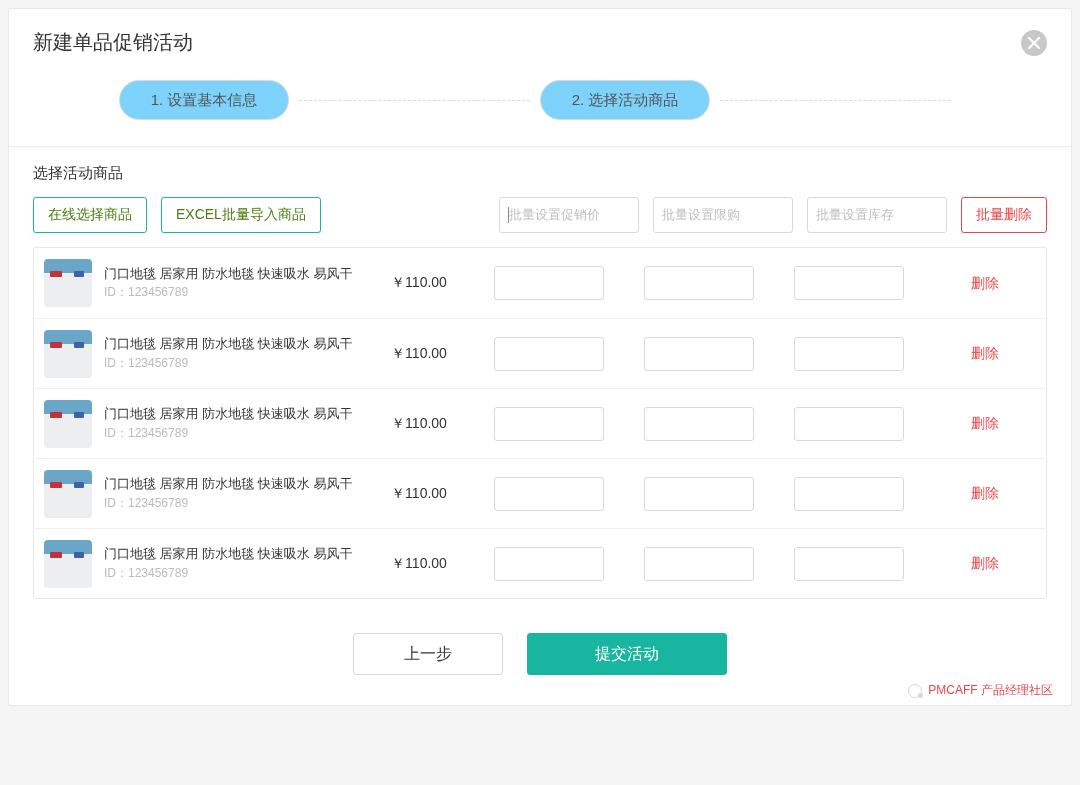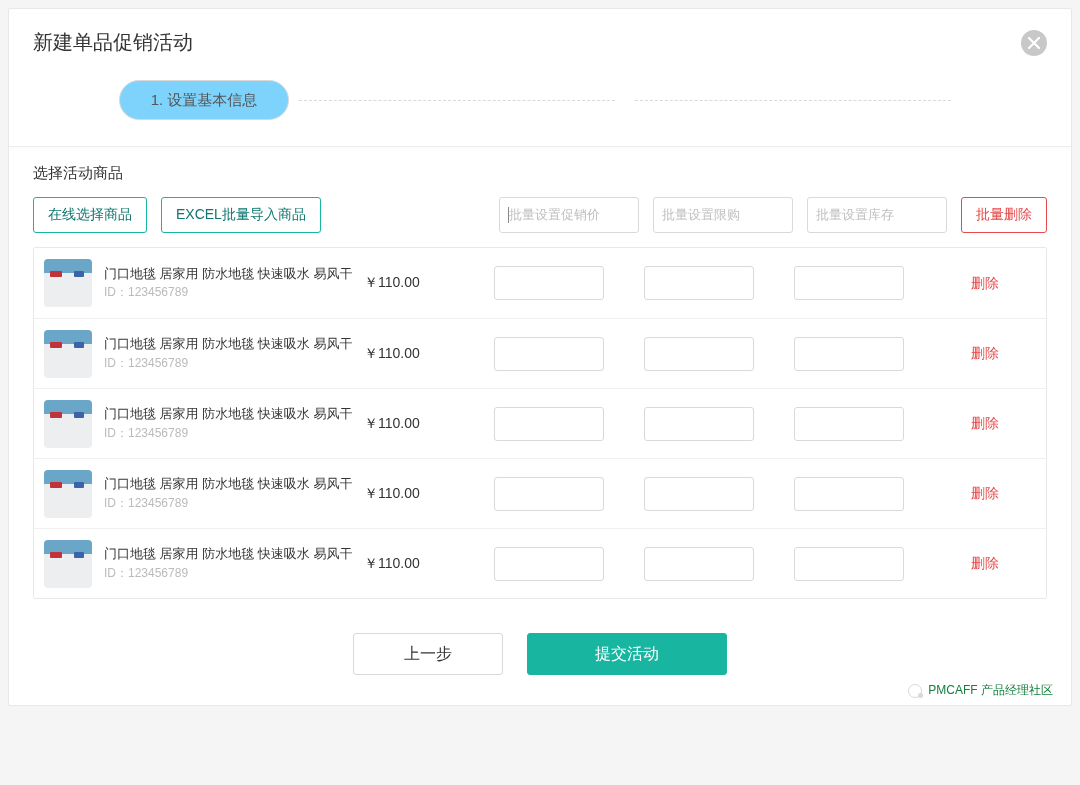--- a/index.html
+++ b/index.html
@@ -111,21 +111,21 @@
       font-size: 14px;
       display: inline-flex;
       align-items: center;
       justify-content: center;
       cursor: pointer;
       background: #fff;
       border: 1px solid #d9d9d9;
       color: #333;
       white-space: nowrap;
     }
-    .btn.teal-outline { border-color:#18b5a0; color:#0f766e; }
+    .btn.teal-outline { border-color:#18b5a0; color:#4d7c0f; }
     .btn.danger-outline { border-color:#e44a4a; color:#e44a4a; }
     .spacer { flex: 1; }
 
     .batch-input {
       height: 36px;
       width: 140px;
       border: 1px solid #d9d9d9;
       border-radius: 3px;
       background: #fff;
       display: inline-flex;
@@ -174,21 +174,21 @@
     }
     .thumb::before {
       content:""; position:absolute; left:6px; top:12px; width:12px; height:6px; background:#c0333a; border-radius:1px;
     }
     .thumb::after {
       content:""; position:absolute; right:8px; top:12px; width:10px; height:6px; background:#3b63a8; border-radius:1px;
     }
     .prod-text { display:flex; flex-direction:column; gap:2px; }
     .prod-name { font-size: 13px; color:#333; line-height:1.35; }
     .prod-id { font-size: 12px; color:#bbb; }
-    .price-cell { flex:0 0 110px; font-size:14px; color:#333; }
+    .price-cell { flex:0 0 110px; text-align:center; font-size:14px; color:#333; }
     .input-cell { display:flex; align-items:center; justify-content:center; }
     .cell-input {
       width: 110px; height:34px; border:1px solid #d9d9d9; border-radius:3px; background:#fff;
     }
     .op-link { color:#e44a4a; font-size:14px; cursor:pointer; }
 
     .footer {
       display:flex;
       gap: 24px;
       justify-content:center;
@@ -211,21 +211,21 @@
       background:#18b5a0;
       border-color:#18b5a0;
       color:#fff;
       min-width: 200px;
     }
     .brand-note {
       position:absolute;
       right:18px;
       bottom:6px;
       font-size:12px;
-      color:#15803d;
+      color:#ef4444;
       display:flex;
       align-items:center;
       gap:6px;
     }
     .brand-circle {
       width:14px; height:14px; border:1.5px solid #d9d9d9; border-radius:50%; position:relative;
     }
     .brand-circle::after {
       content:""; position:absolute; right:-2px; bottom:-1px; width:5px; height:5px; background:#d9d9d9; border-radius:50%;
     }
@@ -239,20 +239,21 @@
     <div class="close-btn">
       <svg width="14" height="14" viewBox="0 0 14 14" fill="none">
           <path d="M2 2 L12 12 M12 2 L2 12" stroke="#fff" stroke-width="2.2" stroke-linecap="round"></path>
         </svg>
     </div>
   </div>
 
   <div class="steps">
     <div class="step-pill">1. 设置基本信息</div>
     <div class="step-line"></div>
+    <div class="step-pill">2. 选择活动商品</div>
     <div class="step-line"></div>
   </div>
 
   <div class="divider"></div>
 
   <div class="section">
     <div class="section-title">选择活动商品</div>
   </div>
 
   <div class="toolbar">

